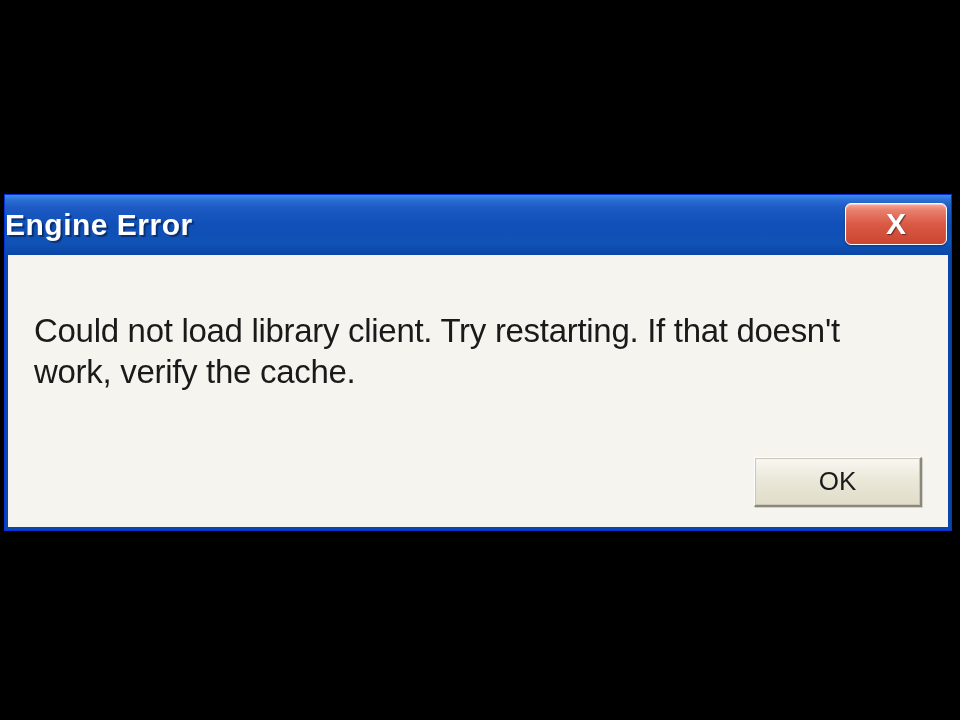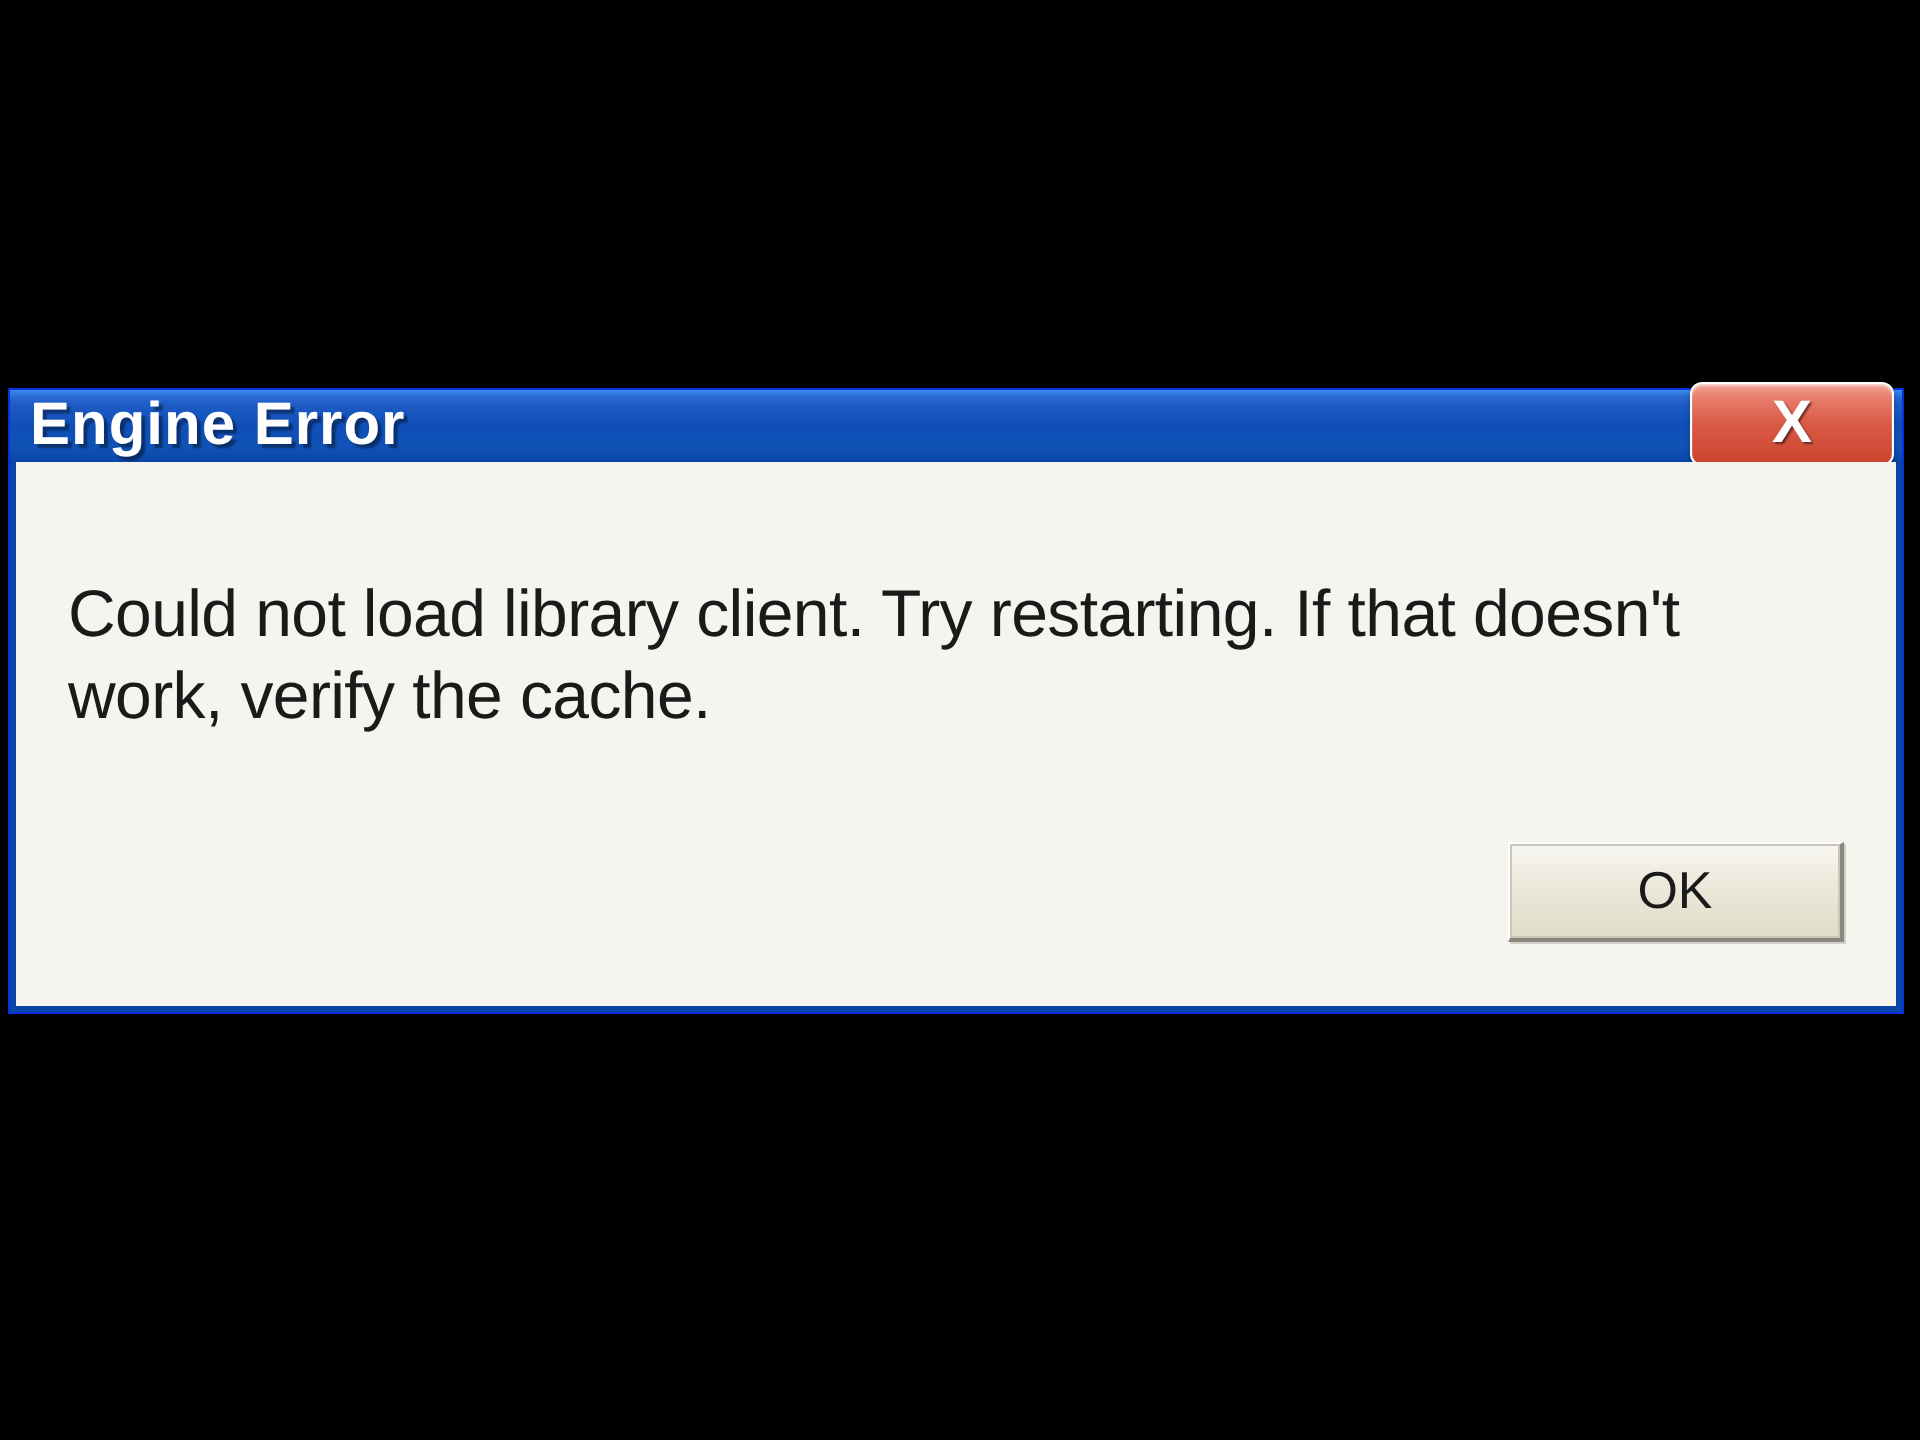--- a/index.html
+++ b/index.html
@@ -21,32 +21,31 @@
       position: absolute;
       left: 4px;
       top: 194px;
       width: 948px;
       background: #ece9d8;
       border: 1px solid #0831d9;
       box-shadow: 0 0 0 1px rgba(0,0,0,0.1);
     }
     
     .titlebar {
-      height: 36px;
+      height: 60px;
       background: linear-gradient(180deg, 
         #3c8cf0 0%, 
         #2b6fd6 8%, 
         #1e5bc4 20%, 
         #0f4fb8 50%,
         #1052b5 80%,
         #0a46a8 100%);
       display: flex;
       align-items: center;
       justify-content: space-between;
-      padding-left: 10px;
       padding-right: 4px;
       position: relative;
     }
     
     .titlebar-title {
       color: #ffffff;
       font-size: 30px;
       font-weight: bold;
       text-shadow: 2px 2px 1px rgba(0,0,0,0.4);
       font-family: "Trebuchet MS", Tahoma, sans-serif;
@@ -92,21 +91,21 @@
     .dialog-message {
       font-size: 33px;
       color: #1a1a1a;
       line-height: 1.25;
       font-family: "Segoe UI", Tahoma, Arial, sans-serif;
       letter-spacing: -0.3px;
     }
     
     .button-row {
       position: absolute;
-      bottom: 32px;
+      bottom: 20px;
       right: 26px;
       padding-left: 13px;
     }
     
     .ok-button {
       width: 168px;
       height: 50px;
       background: linear-gradient(180deg, #f8f7f2 0%, #eae7d8 50%, #e0dcc8 100%);
       border-top: 1px solid #ffffff;
       border-left: 1px solid #ffffff;

